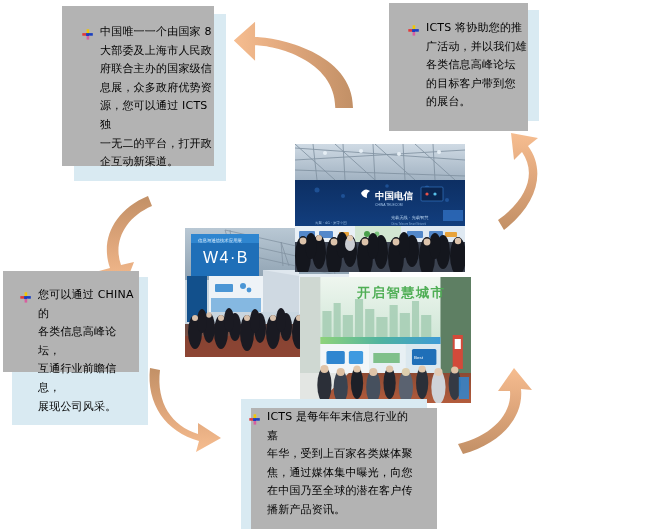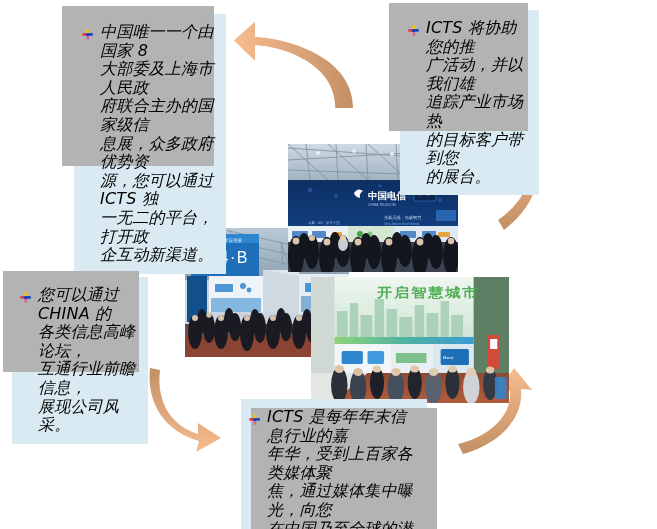--- a/index.html
+++ b/index.html
@@ -28,46 +28,45 @@
   }
   .cbody{display:flex;align-items:flex-start;gap:7px;}
   .bullet{
     flex:0 0 auto;
     width:11px;height:11px;
     margin-top:3px;
     position:relative;
     display:block;
   }
   .ctext{
-    font-size:16px;
+    font-size:11px;
     line-height:18.6px;
     color:#000;
     letter-spacing:0.2px;
     white-space:pre-line;
     font-family:"DejaVu Sans","Liberation Sans",sans-serif;
-    font-style:italic;
   }
 
   
   #box-gov      {left:74px;  top:14px;  width:152px; }
   #box-promo    {left:400px; top:10px;  width:139px; }
   #box-track    {left:480px; top:228px; width:162px; }
   #box-carnival {left:241px; top:399px; width:186px; }
   #box-forum    {left:12px;  top:277px; width:136px; }
 
   
   .photo{
     position:absolute;
     overflow:hidden;
     z-index:4;
     background:#223;
   }
-  #photo-telecom{left:288px; top:144px; width:170px; height:128px; z-index:5;}
+  #photo-telecom{left:295px; top:144px; width:170px; height:128px; z-index:5;}
   #photo-hall   {left:185px; top:228px; width:164px; height:129px; z-index:4;}
-  #photo-smart  {left:300px; top:277px; width:198px; height:126px; z-index:5;margin-left:11px;}
+  #photo-smart  {left:300px; top:277px; width:171px; height:126px; z-index:5;}
   .photo svg{display:block;width:100%;height:100%;}
 
   
   #arrows{position:absolute;left:0;top:0;width:657px;height:529px;z-index:3;pointer-events:none;}
 </style>
 </head>
 <body>
 
 <div id="stage">
 
@@ -433,21 +432,21 @@
         <svg viewBox="0 0 11 11" width="11" height="11">
           <rect x="4.6" y="0.3" width="2.6" height="4.4" fill="#f2c800"></rect>
           <rect x="0.3" y="4.1" width="4.4" height="2.6" fill="#e23a3a"></rect>
           <rect x="6.4" y="4.1" width="4.4" height="2.6" fill="#1a3fc0"></rect>
           <rect x="4.6" y="6.2" width="2.6" height="4.4" fill="#d85fa0"></rect>
           <rect x="4.1" y="4.1" width="2.9" height="2.9" fill="#1a3fc0"></rect>
         </svg>
       </span>
       <span class="ctext">ICTS 将协助您的推
 广活动，并以我们雄
-追踪产业市场热
+各类信息高峰论坛
 的目标客户带到您
 的展台。</span>
     </div>
   </div>
 
 
   <div class="callout" id="box-carnival">
     <div class="shadow" style="left:10px;top:9px;width:186px;height:122px;"></div>
     <div class="cbody">
       <span class="bullet">

